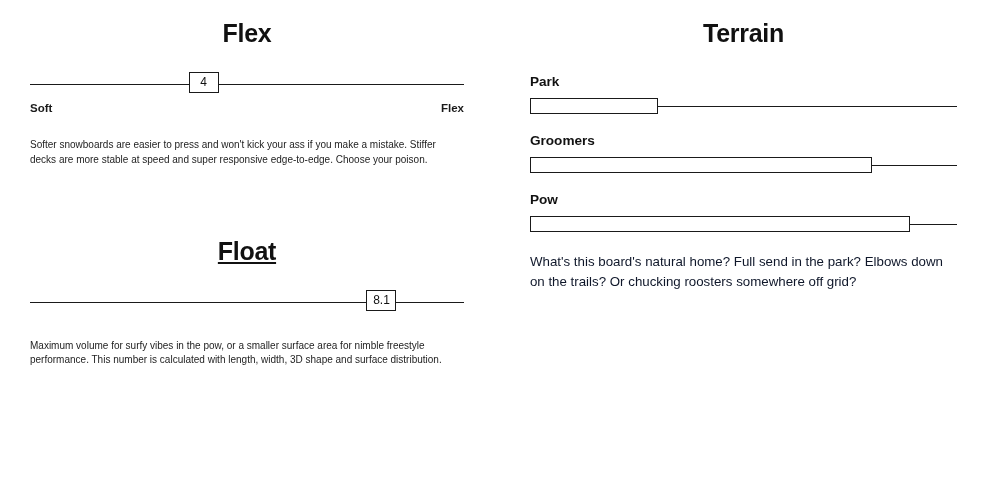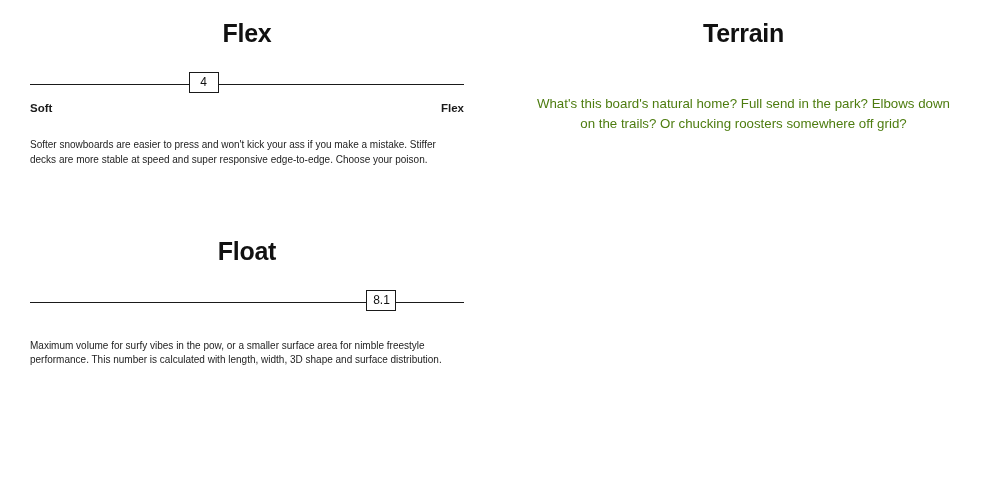--- a/index.html
+++ b/index.html
@@ -44,20 +44,21 @@
     letter-spacing: -0.3px;
     color: #111111;
     margin: 18px 0 0 0;
     line-height: 1.2;
   }
   .section-title.terrain {
     margin-top: 18px;
   }
   .section-title.float {
     margin-top: 68px;
+    text-decoration: underline;
   }
 
   
   .num-slider {
     position: relative;
     height: 30px;
     margin-top: 22px;
   }
   .num-slider .track {
     position: absolute;
@@ -133,24 +134,23 @@
     left: 0;
     top: 0;
     height: 16px;
     border: 1px solid #1a1a1a;
     background: #ffffff;
   }
 
   .terrain-copy {
     font-size: 13.3px;
     line-height: 1.48;
-    color: #4d7c0f;
-    margin-top: 46px;
+    color: #0f172a;
+    margin-top: 20px;
     max-width: 440px;
-    text-align: center;
   }
 </style>
 </head>
 <body>
 
 <div class="page">
 
   <div class="col-left">
 
     <h2 class="section-title">Flex</h2>
@@ -174,17 +174,44 @@
       <div class="num-bubble" style="left: 81%;">8.1</div>
     </div>
 
     <p class="body-copy tight">Maximum volume for surfy vibes in the pow, or a smaller surface area for nimble freestyle performance. This number is calculated with length, width, 3D shape and surface distribution.</p>
   </div>
 
   <div class="col-right">
 
     <h2 class="section-title terrain">Terrain</h2>
 
+    <div class="terrain-group">
+
+      <div class="terrain-item">
+        <div class="terrain-label">Park</div>
+        <div class="bar-wrap">
+          <div class="bar-track"></div>
+          <div class="bar-fill" style="width: 30%;"></div>
+        </div>
+      </div>
+
+      <div class="terrain-item">
+        <div class="terrain-label">Groomers</div>
+        <div class="bar-wrap">
+          <div class="bar-track"></div>
+          <div class="bar-fill" style="width: 80%;"></div>
+        </div>
+      </div>
+
+      <div class="terrain-item">
+        <div class="terrain-label">Pow</div>
+        <div class="bar-wrap">
+          <div class="bar-track"></div>
+          <div class="bar-fill" style="width: 89%;"></div>
+        </div>
+      </div>
+
+    </div>
 
     <p class="terrain-copy">What's this board's natural home? Full send in the park? Elbows down on the trails? Or chucking roosters somewhere off grid?</p>
   </div>
 
 </div>
 
 </body></html>

